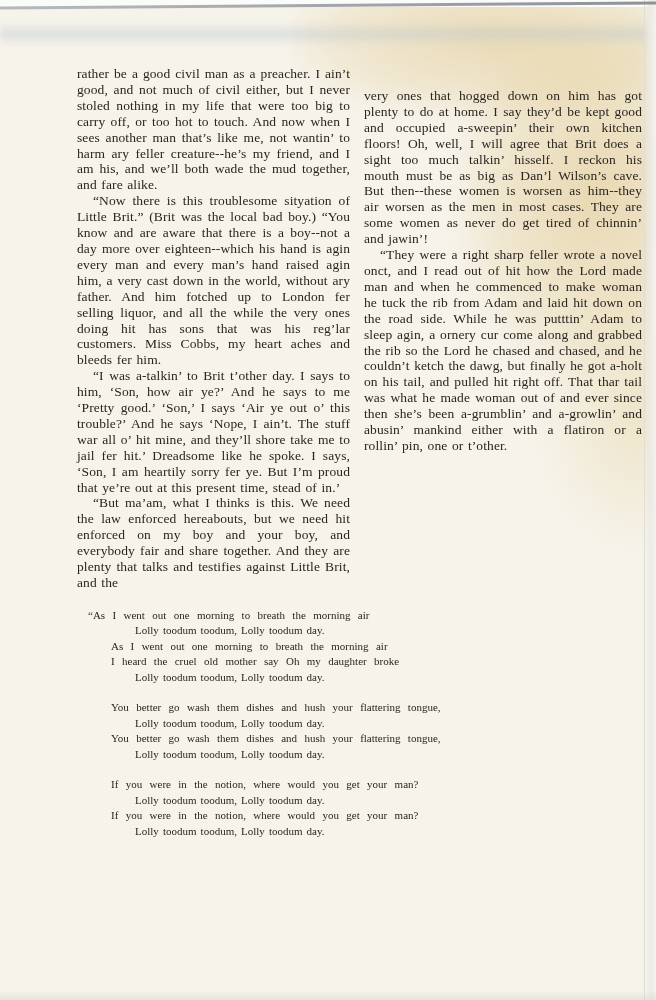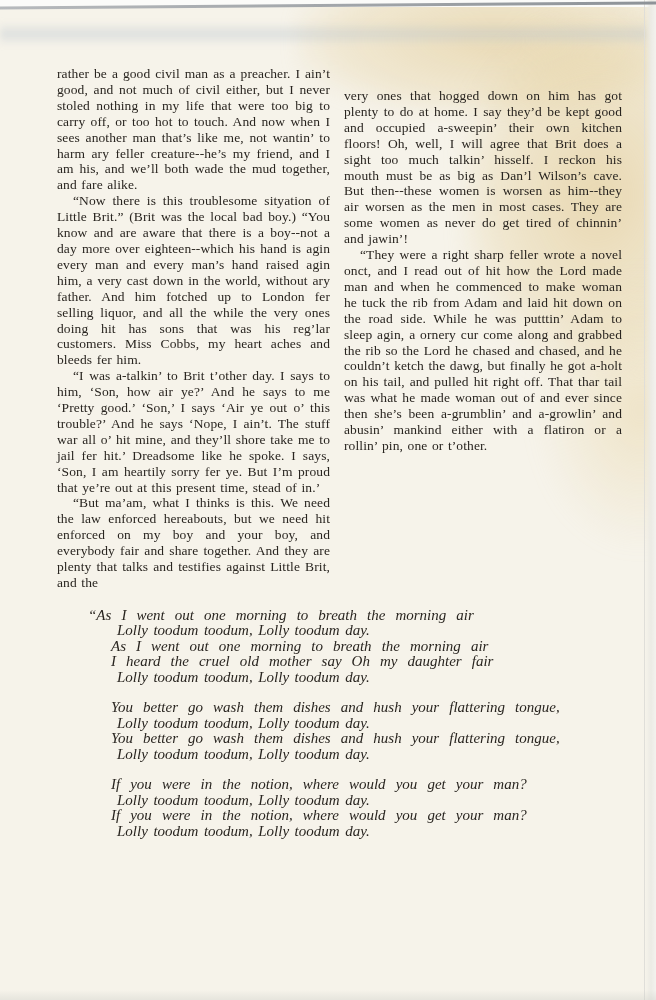--- a/index.html
+++ b/index.html
@@ -35,33 +35,33 @@
              background: radial-gradient(ellipse at center, rgba(229,207,152,0.42), rgba(229,207,152,0) 72%);
              filter: blur(10px); }
   .right-edge { position: absolute; right: 0; top: 0; width: 11px; height: 1000px;
                 background: linear-gradient(to right, rgba(236,234,227,0), #ecebe5 55%, #f3f2ee);
                 border-left: 1px solid rgba(168,166,158,0.25); z-index: 3; }
   .bottom-edge { position: absolute; left: 0; bottom: 0; width: 656px; height: 10px;
                  background: linear-gradient(to bottom, rgba(203,206,200,0), rgba(200,203,197,0.35)); z-index: 3; }
 
   
   .content { position: absolute; left: 0; top: 66px; width: 656px; z-index: 5; }
-  .columns { display: flex; padding-left: 57px; }
+  .columns { display: flex; padding-left: 77px; }
   .col { font-size: 13.5px; line-height: 15.9px; letter-spacing: 0.1px; word-spacing: 0.08em; }
   .col-left  { width: 273px; }
   .col-right { width: 278px; margin-left: 14px; margin-top: 22px; }
   .col p { margin: 0; text-align: justify; }
   .col p.ind { text-indent: 16px; }
 
-  .song { margin: 17px 0 0 95px; font-size: 15px; line-height: 15.5px; font-style: italic; }
+  .song { margin: 17px 0 0 95px; font-size: 11px; line-height: 15.5px; }
   .stanza + .stanza { margin-top: 15px; }
   .song-line { white-space: nowrap; }
   .song-line.verse  { margin-left: 16px;  word-spacing: 0.42em; }
   .song-line.first  { margin-left: -7px; }
-  .song-line.chorus { margin-left: 22px; word-spacing: 0.12em; }
+  .song-line.chorus { margin-left: 40px; word-spacing: 0.12em; }
 </style>
 </head>
 <body>
 
 <div class="page">
 
   <div class="stain stain-a"></div>
   <div class="stain stain-b"></div>
   <div class="stain stain-c"></div>
   <div class="smear"></div>
@@ -83,21 +83,21 @@
         <p>very ones that hogged down on him has got plenty to do at home. I say they’d be kept good and occupied a-sweepin’ their own kitchen floors! Oh, well, I will agree that Brit does a sight too much talkin’ hisself. I reckon his mouth must be as big as Dan’l Wilson’s cave. But then--these women is worsen as him--they air worsen as the men in most cases. They are some women as never do get tired of chinnin’ and jawin’!</p>
         <p class="ind">“They were a right sharp feller wrote a novel onct, and I read out of hit how the Lord made man and when he commenced to make woman he tuck the rib from Adam and laid hit down on the road side. While he was putttin’ Adam to sleep agin, a ornery cur come along and grabbed the rib so the Lord he chased and chased, and he couldn’t ketch the dawg, but finally he got a-holt on his tail, and pulled hit right off. That thar tail was what he made woman out of and ever since then she’s been a-grumblin’ and a-growlin’ and abusin’ mankind either with a flatiron or a rollin’ pin, one or t’other.</p>
       </div>
     </div>
 
     <div class="song">
       <div class="stanza">
         <div class="song-line verse first">“As I went out one morning to breath the morning air</div>
         <div class="song-line chorus">Lolly toodum toodum, Lolly toodum day.</div>
         <div class="song-line verse">As I went out one morning to breath the morning air</div>
-        <div class="song-line verse">I heard the cruel old mother say Oh my daughter fair</div>
+        <div class="song-line verse">I heard the cruel old mother say Oh my daughter broke</div>
         <div class="song-line chorus">Lolly toodum toodum, Lolly toodum day.</div>
       </div>
       <div class="stanza">
         <div class="song-line verse">You better go wash them dishes and hush your flattering tongue,</div>
         <div class="song-line chorus">Lolly toodum toodum, Lolly toodum day.</div>
         <div class="song-line verse">You better go wash them dishes and hush your flattering tongue,</div>
         <div class="song-line chorus">Lolly toodum toodum, Lolly toodum day.</div>
       </div>
       <div class="stanza">
         <div class="song-line verse">If you were in the notion, where would you get your man?</div>

